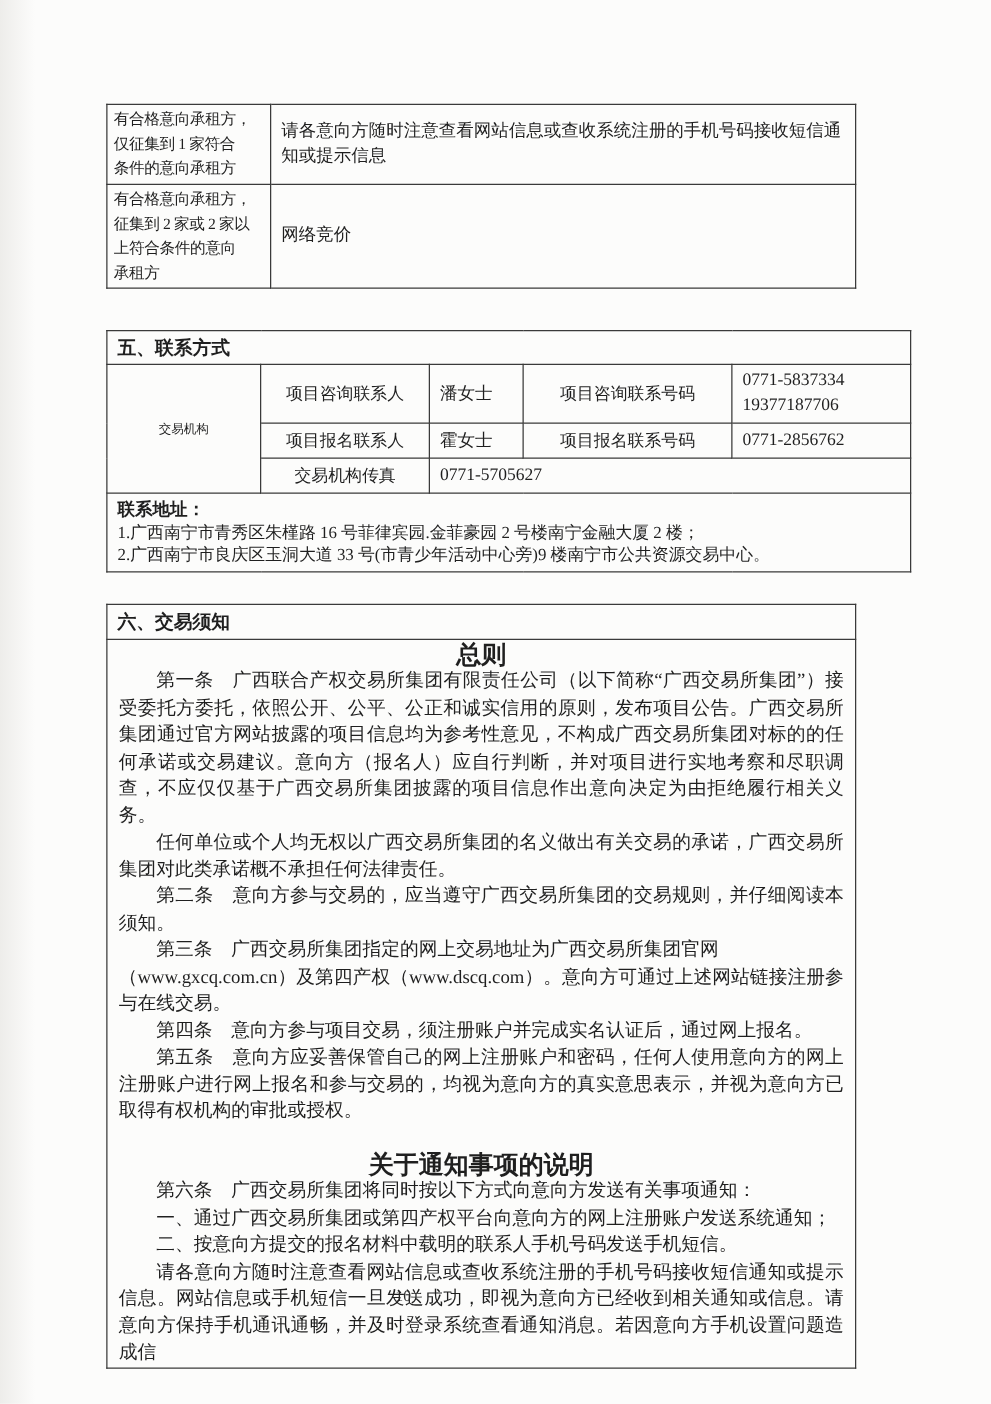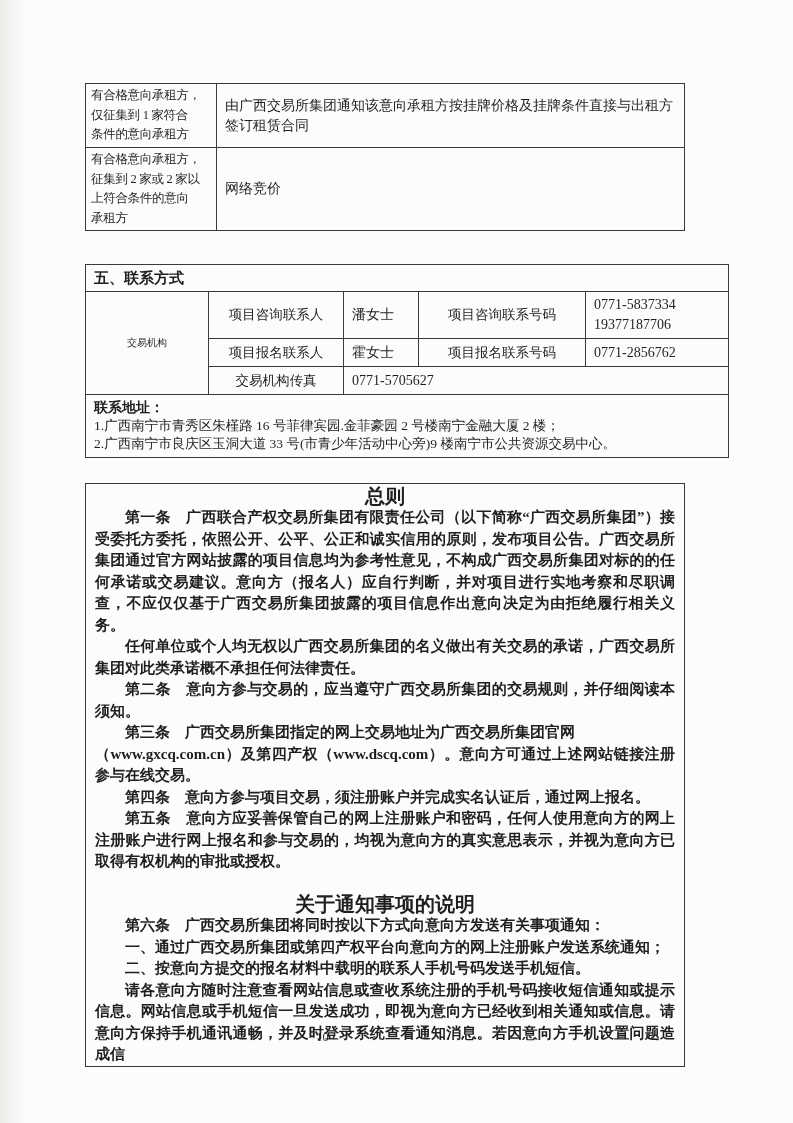--- a/index.html
+++ b/index.html
@@ -59,21 +59,20 @@
   .t3 .body-cell { height:520px; vertical-align:top; padding:2px 9px 0 9px; overflow:hidden; }
   .nb { font-size:15px; line-height:21.5px; }
   .nb .chead {
     text-align:center; font-weight:bold; font-size:20px;
     font-family:Liberation Sans, sans-serif;
   }
   .nb .chead.gap { margin-top:21px; }
   .nb p {
     text-indent:2em; text-align:justify;
     white-space:pre-wrap;
-    font-weight:bold;
   }
 
   .page-num {
     position:absolute; left:0; top:1030px; width:645px;
     text-align:center; font-size:12.5px; color:#2a2a2a;
   }
 </style>
 </head>
 <body>
 
@@ -82,21 +81,21 @@
   <table class="t1">
     <colgroup>
         <col style="width:131px">
         <col>
       </colgroup>
     <tbody>
         <tr class="r1">
       <td class="c1">有合格意向承租方，
 仅征集到 1 家符合
 条件的意向承租方</td>
-      <td>由广西交易所集团通知该意向承租方按挂牌价格及挂牌条件直接与出租方签订租赁合同</td>
+      <td>请各意向方随时注意查看网站信息或查收系统注册的手机号码接收短信通知或提示信息</td>
     </tr>
     <tr class="r2">
       <td class="c1">有合格意向承租方，
 征集到 2 家或 2 家以
 上符合条件的意向
 承租方</td>
       <td>网络竞价</td>
     </tr>
   </tbody>
     </table>
@@ -136,20 +135,23 @@
         <div class="addr-title hei">联系地址：</div>
         <div class="addr-line">1.广西南宁市青秀区朱槿路 16 号菲律宾园.金菲豪园 2 号楼南宁金融大厦 2 楼；</div>
         <div class="addr-line">2.广西南宁市良庆区玉洞大道 33 号(市青少年活动中心旁)9 楼南宁市公共资源交易中心。</div>
       </td>
     </tr>
   </tbody>
     </table>
 
   <table class="t3">
     <tbody>
+        <tr>
+      <td class="title-cell hei">六、交易须知</td>
+    </tr>
     <tr>
       <td class="body-cell">
         <div class="nb">
           <div class="chead">总则</div>
           <p>第一条　广西联合产权交易所集团有限责任公司（以下简称“广西交易所集团”）接受委托方委托，依照公开、公平、公正和诚实信用的原则，发布项目公告。广西交易所集团通过官方网站披露的项目信息均为参考性意见，不构成广西交易所集团对标的的任何承诺或交易建议。意向方（报名人）应自行判断，并对项目进行实地考察和尽职调查，不应仅仅基于广西交易所集团披露的项目信息作出意向决定为由拒绝履行相关义务。</p>
           <p>任何单位或个人均无权以广西交易所集团的名义做出有关交易的承诺，广西交易所集团对此类承诺概不承担任何法律责任。</p>
           <p>第二条　意向方参与交易的，应当遵守广西交易所集团的交易规则，并仔细阅读本须知。</p>
           <p>第三条　广西交易所集团指定的网上交易地址为广西交易所集团官网
 （www.gxcq.com.cn）及第四产权（www.dscq.com）。意向方可通过上述网站链接注册参与在线交易。</p>
           <p>第四条　意向方参与项目交易，须注册账户并完成实名认证后，通过网上报名。</p>

